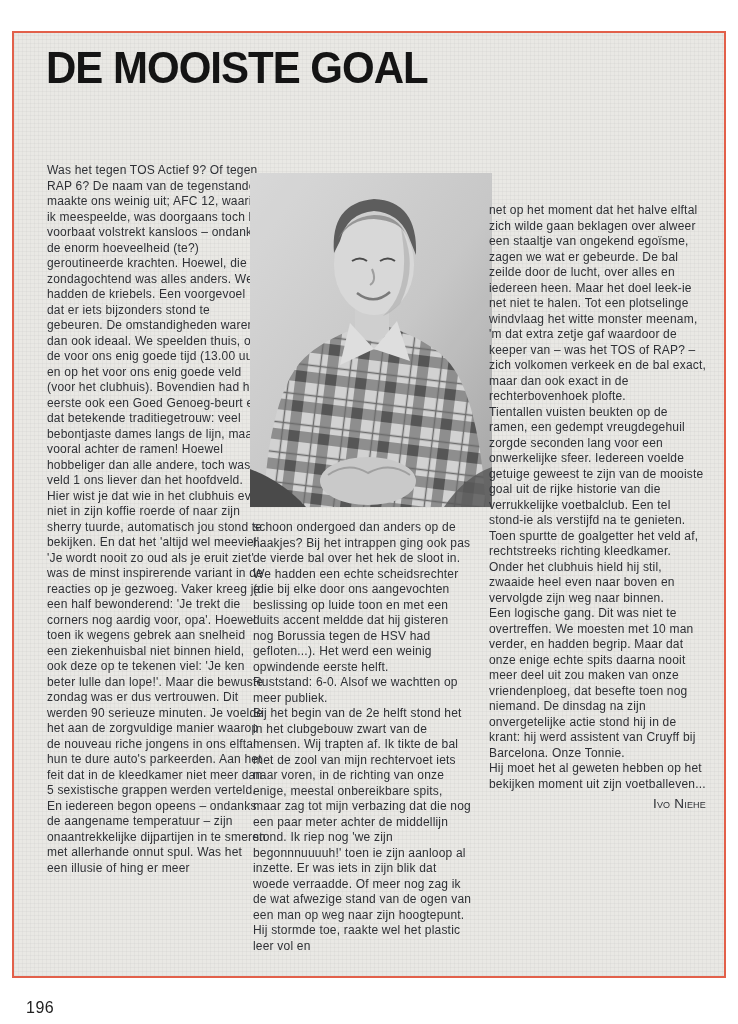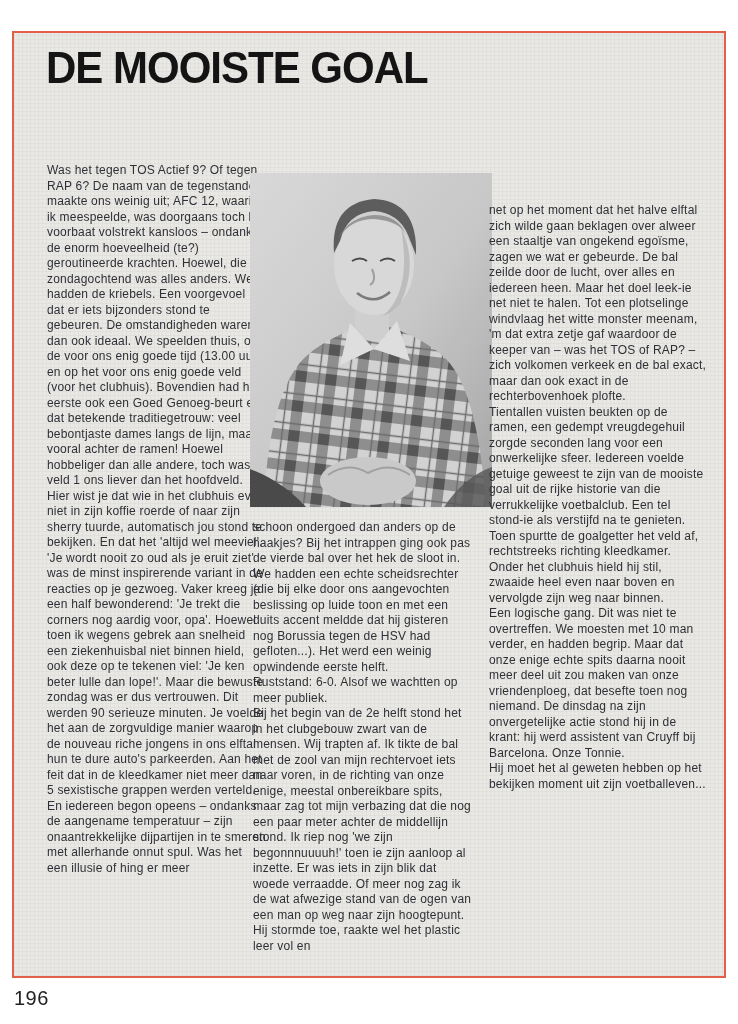--- a/index.html
+++ b/index.html
@@ -32,22 +32,22 @@
     position:absolute;left:236px;top:140px;width:242px;height:334px;margin:0;
     overflow:hidden;
   }
   .photo svg{display:block;filter:grayscale(1) contrast(0.96);}
   .byline{
     margin:4px 2px 0 0 !important;text-align:right !important;
     font-variant:small-caps;letter-spacing:0.8px;font-size:13.5px !important;
     color:#2b2d31;
   }
   .page-number{
-    position:absolute;left:14px;top:987px;font-size:20px;letter-spacing:0.5px;
-    color:#222;margin:0;
+    position:absolute;left:14px;top:987px;font-size:16px;letter-spacing:0.5px;
+    color:#222;margin:12px;
   }
 </style>
 </head>
 <body>
 
 <div class="page">
   <div class="frame">
 
     <h1 class="title">DE MOOISTE GOAL</h1>
 
@@ -96,18 +96,19 @@
       <p>schoon ondergoed dan anders op de haakjes? Bij het intrappen ging ook pas de vierde bal over het hek de sloot in. We hadden een echte scheidsrechter (die bij elke door ons aangevochten beslissing op luide toon en met een duits accent meldde dat hij gisteren nog Borussia tegen de HSV had gefloten...). Het werd een weinig opwindende eerste helft.</p>
       <p>Ruststand: 6-0. Alsof we wachtten op meer publiek.</p>
       <p>Bij het begin van de 2e helft stond het in het clubgebouw zwart van de mensen. Wij trapten af. Ik tikte de bal met de zool van mijn rechtervoet iets naar voren, in de richting van onze enige, meestal onbereikbare spits, maar zag tot mijn verbazing dat die nog een paar meter achter de middellijn stond. Ik riep nog 'we zijn begonnnuuuuh!' toen ie zijn aanloop al inzette. Er was iets in zijn blik dat woede verraadde. Of meer nog zag ik de wat afwezige stand van de ogen van een man op weg naar zijn hoogtepunt. Hij stormde toe, raakte wel het plastic leer vol en</p>
     </div>
 
     <div class="col col3">
       <p>net op het moment dat het halve elftal zich wilde gaan beklagen over alweer een staaltje van ongekend egoïsme, zagen we wat er gebeurde. De bal zeilde door de lucht, over alles en iedereen heen. Maar het doel leek-ie net niet te halen. Tot een plotselinge windvlaag het witte monster meenam, 'm dat extra zetje gaf waardoor de keeper van – was het TOS of RAP? – zich volkomen verkeek en de bal exact, maar dan ook exact in de rechterbovenhoek plofte.</p>
       <p>Tientallen vuisten beukten op de ramen, een gedempt vreugdegehuil zorgde seconden lang voor een onwerkelijke sfeer. Iedereen voelde getuige geweest te zijn van de mooiste goal uit de rijke historie van die verrukkelijke voetbalclub. Een tel stond-ie als verstijfd na te genieten. Toen spurtte de goalgetter het veld af, rechtstreeks richting kleedkamer. Onder het clubhuis hield hij stil, zwaaide heel even naar boven en vervolgde zijn weg naar binnen.</p>
       <p>Een logische gang. Dit was niet te overtreffen. We moesten met 10 man verder, en hadden begrip. Maar dat onze enige echte spits daarna nooit meer deel uit zou maken van onze vriendenploeg, dat besefte toen nog niemand. De dinsdag na zijn onvergetelijke actie stond hij in de krant: hij werd assistent van Cruyff bij Barcelona. Onze Tonnie.</p>
       <p>Hij moet het al geweten hebben op het bekijken moment uit zijn voetballeven...</p>
+      <p class="byline">Ivo Niehe</p>
     </div>
 
   </div>
 
   <p class="page-number">196</p>
 </div>
 
 </body></html>

